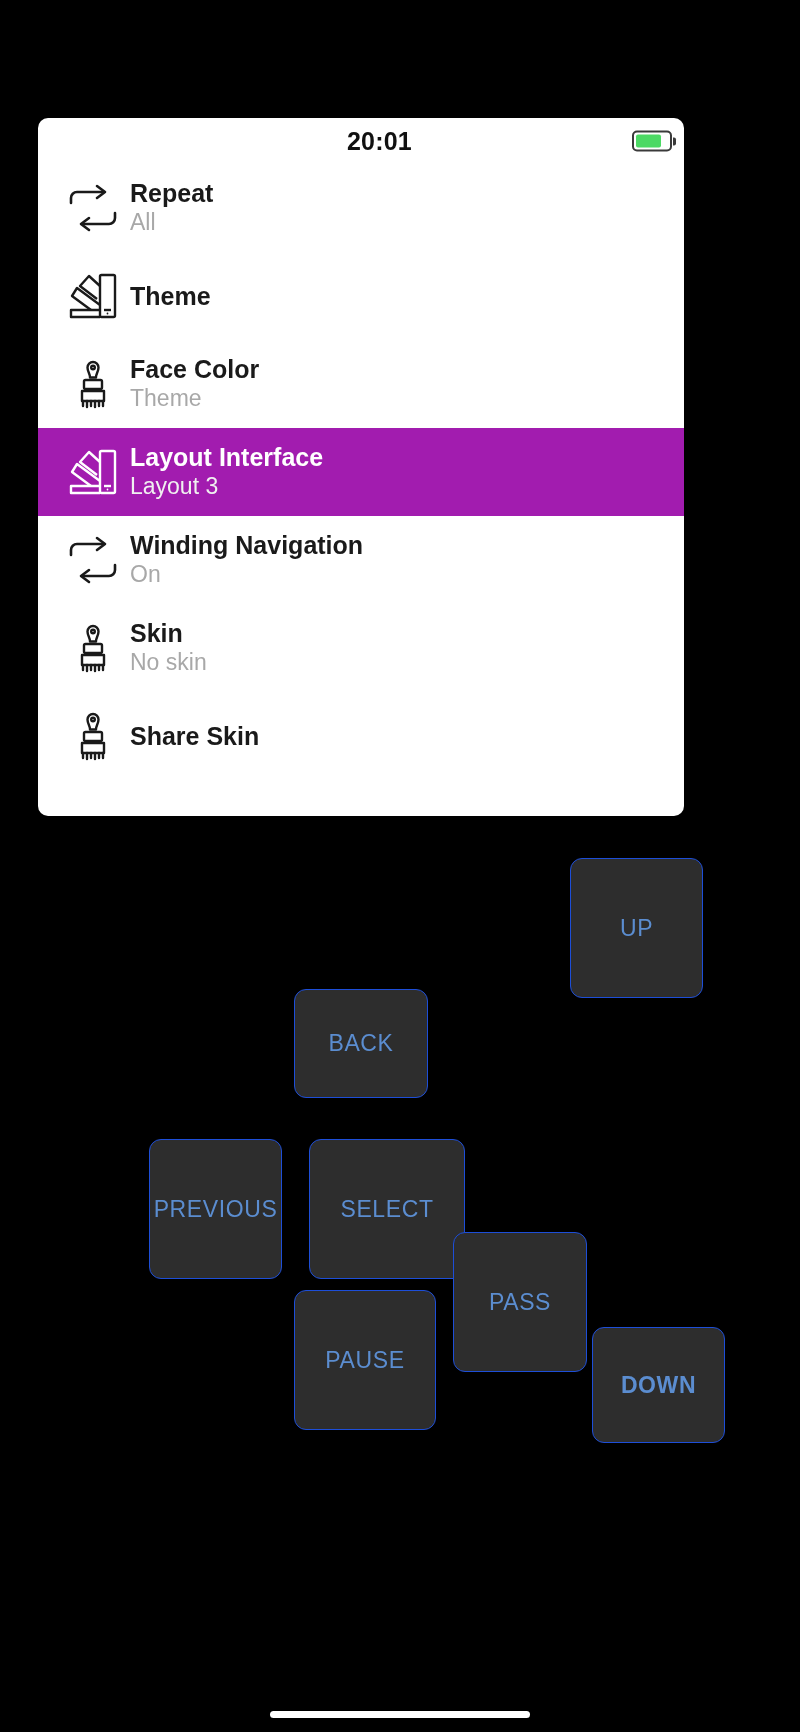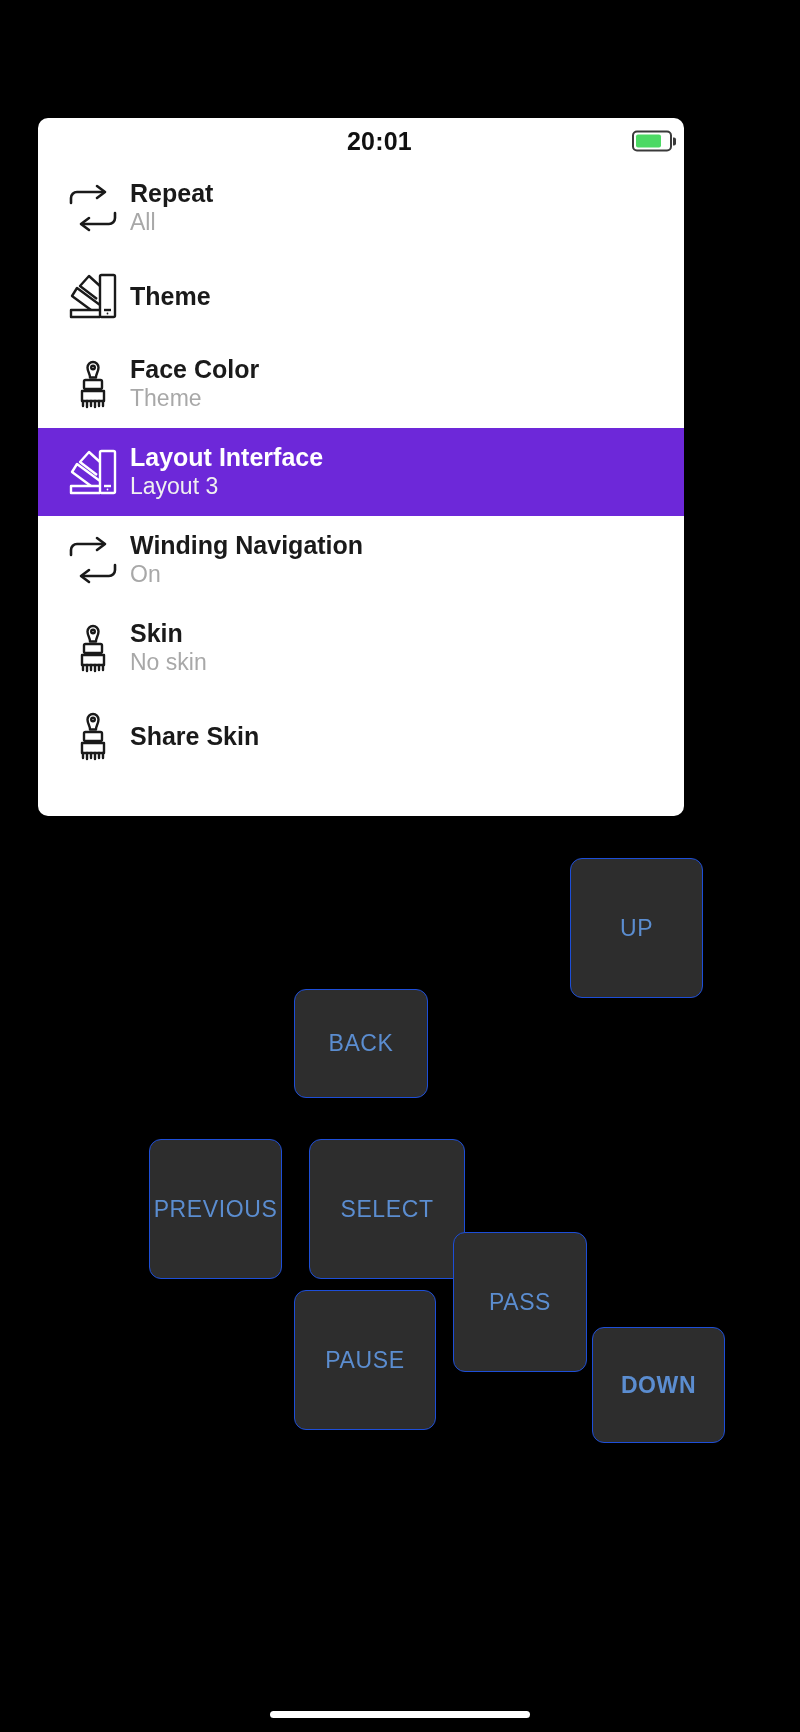--- a/index.html
+++ b/index.html
@@ -50,21 +50,21 @@
     margin-left: 1px;
   }
 
   
   .menu { display: block; }
   .row {
     display: flex; align-items: center;
     height: 88px;
     padding-left: 18px;
   }
-  .row.selected { background: #6d28d9; }
+  .row.selected { background: #a21caf; }
   .row .ico {
     width: 74px; min-width: 74px;
     display: flex; align-items: center; justify-content: center;
   }
   .row .ico svg { display: block; }
   .row .txt { display: flex; flex-direction: column; justify-content: center; }
   .row .title {
     font-size: 25px; font-weight: 700; color: #1a1a1a;
     line-height: 1.18;
   }

